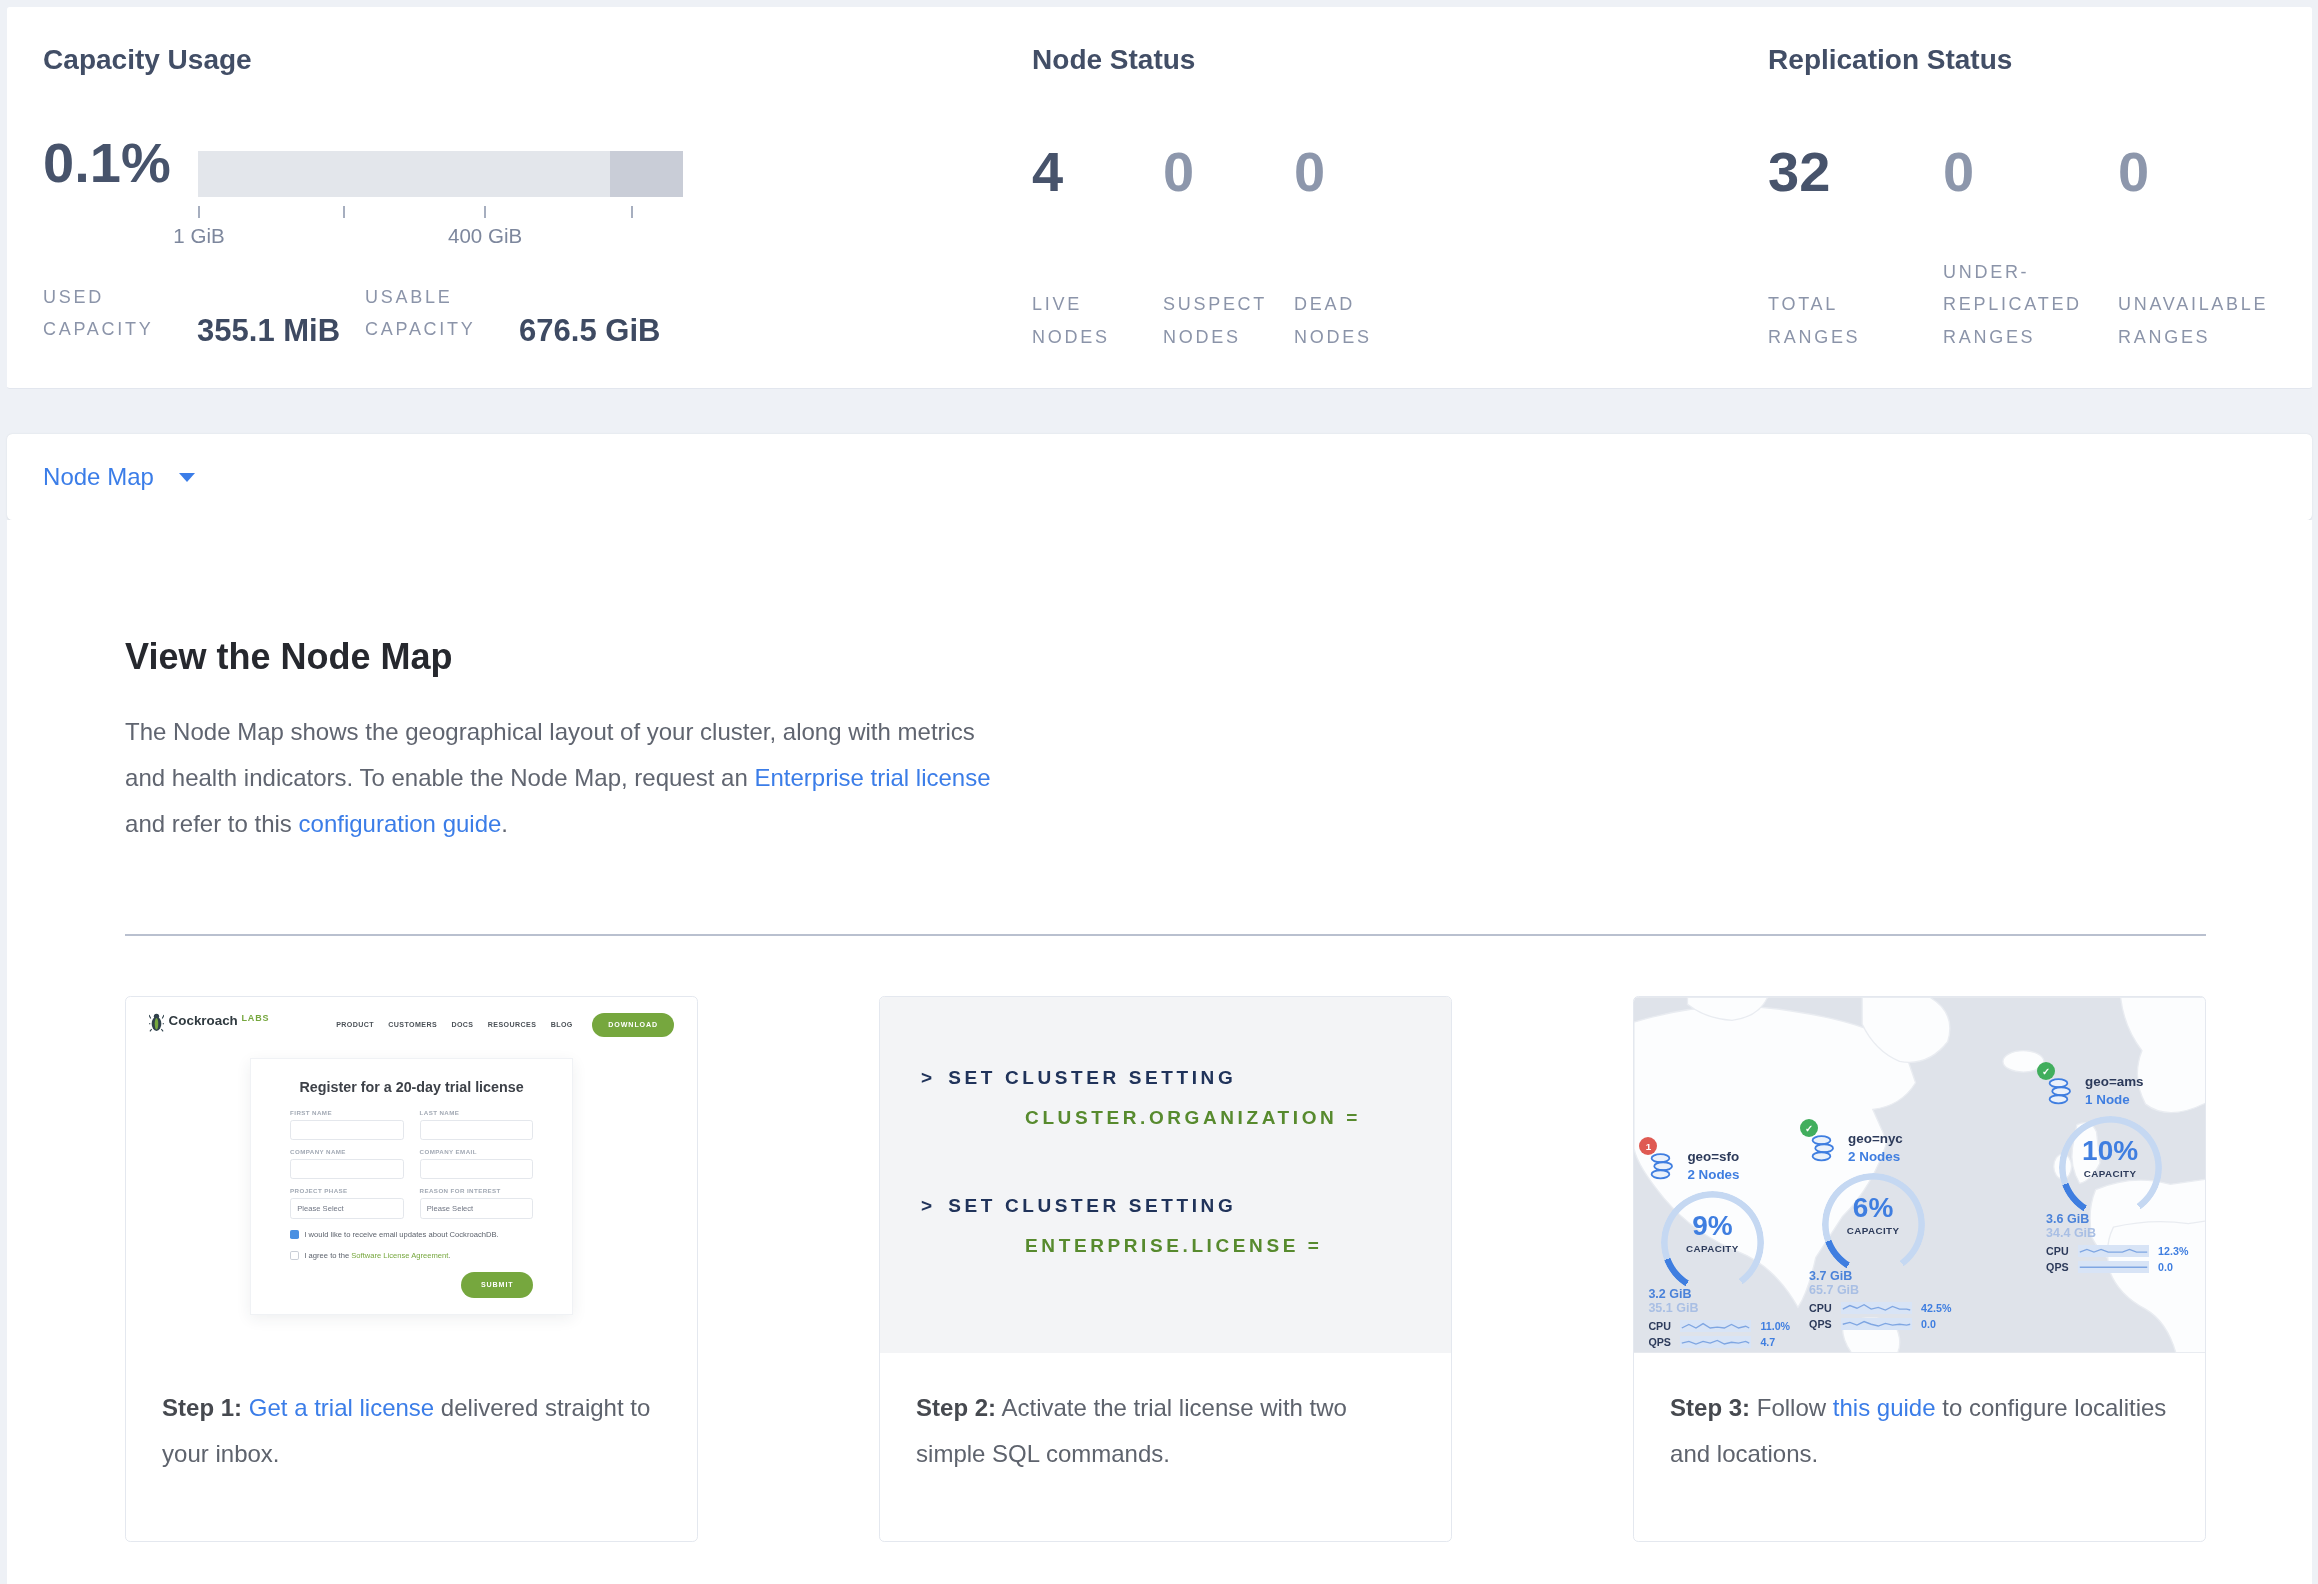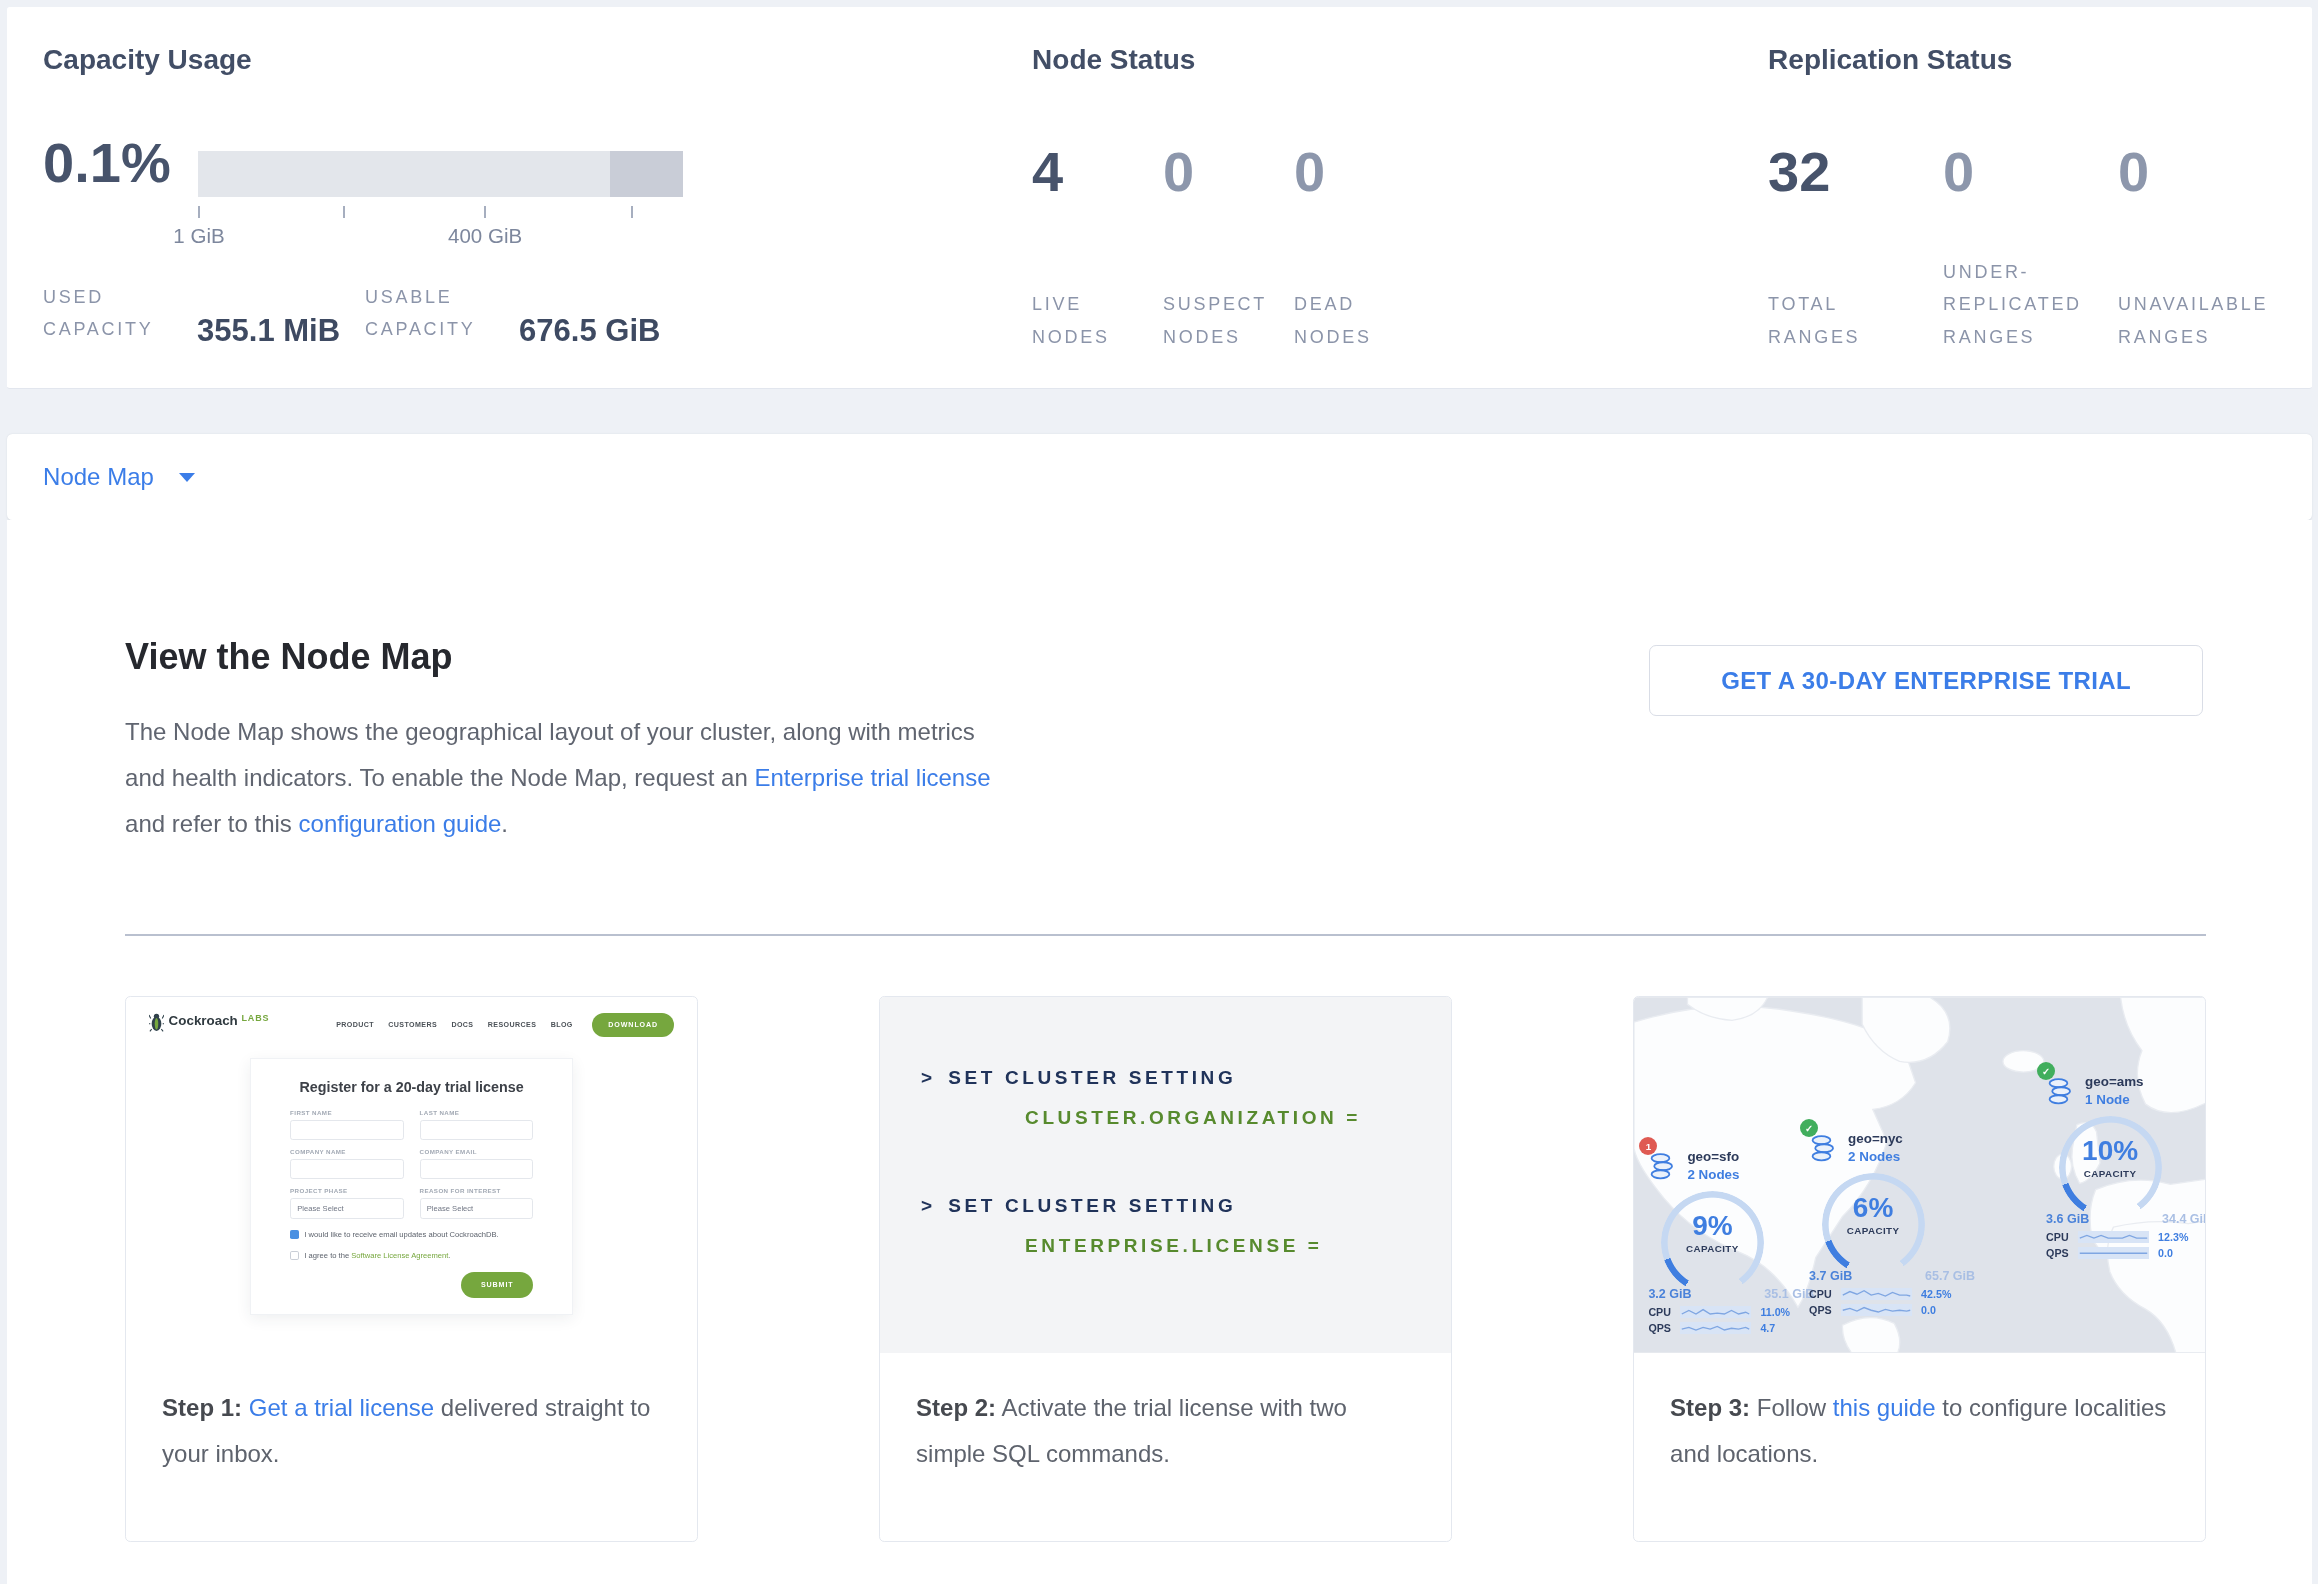--- a/index.html
+++ b/index.html
@@ -100,21 +100,21 @@
   .gauge-wrap { position:relative; width:103px; height:93px; margin-top:9px; margin-left:12.5px; }
   .gauge {
     position:absolute; left:0; top:0; width:103px; height:103px; border-radius:50%;
     background: conic-gradient(from 212deg, #3f7ee0 0deg 38deg, #c5d8f2 38deg 292deg, transparent 292deg 360deg);
     -webkit-mask: radial-gradient(closest-side, transparent calc(100% - 7.1px), #000 calc(100% - 6.2px));
             mask: radial-gradient(closest-side, transparent calc(100% - 7.1px), #000 calc(100% - 6.2px));
   }
   .gauge-center { position:absolute; left:0; top:19px; width:103px; text-align:center; }
   .gauge-pct { font-size:28px; font-weight:bold; color:#3f7ee0; }
   .gauge-cap { font-size:9.8px; font-weight:bold; letter-spacing:0.4px; color:#2c3a5a; margin-top:1.8px; }
-  .gib-row { display:flex; justify-content:space-between; width:166px; margin-top:3.6px; font-size:12.5px; font-weight:bold; }
+  .gib-row { display:flex; justify-content:space-between; width:166px; margin-top:3.6px; font-size:12.5px; font-weight:bold;flex-direction:column; }
   .gib-used { color:#4a82d9; } .gib-total { color:#a9bfe4; }
   .metric-row { display:flex; align-items:center; margin-top:4.5px; width:166px; }
   .metric-label { font-size:10.7px; font-weight:bold; color:#2c3a5a; width:32px; }
   .spark { width:71px; height:11.6px; background:#d8e4f6; margin-right:9px; position:relative; }
   .spark svg { position:absolute; inset:0; }
   .metric-value { font-size:10.7px; font-weight:bold; color:#3f7ee0; }
   .geo-sfo { left:14.3px; top:152px; }
   .geo-nyc { left:175px; top:134px; }
   .geo-ams { left:412px; top:77px; }
 </style>
@@ -174,21 +174,20 @@
 </div>
 
 <div class="nodemap-bar">
   <span class="nodemap-label">Node Map</span>
   <span class="caret-down"></span>
 </div>
 
 <div class="main">
   <div class="intro-title">View the Node Map</div>
   <div class="intro-body"><span>The Node Map shows the geographical layout of your cluster, along with metrics and health indicators. To enable the Node Map, request an </span><a class="blue-link">Enterprise trial license</a><span> and refer to this </span><a class="blue-link">configuration guide</a><span>.</span></div>
-  <button class="trial-btn">GET A 30-DAY ENTERPRISE TRIAL</button>
   <div class="divider"></div>
 
   <div class="cards">
 
     <div class="card">
       <div class="card-media minisite">
         <div class="ms-header">
           <svg width="15" height="19" viewBox="0 0 17 21">
               <ellipse cx="8.5" cy="12" rx="5.5" ry="8" fill="#30414b"></ellipse>
               <circle cx="8.5" cy="3.5" r="3" fill="#30414b"></circle>

